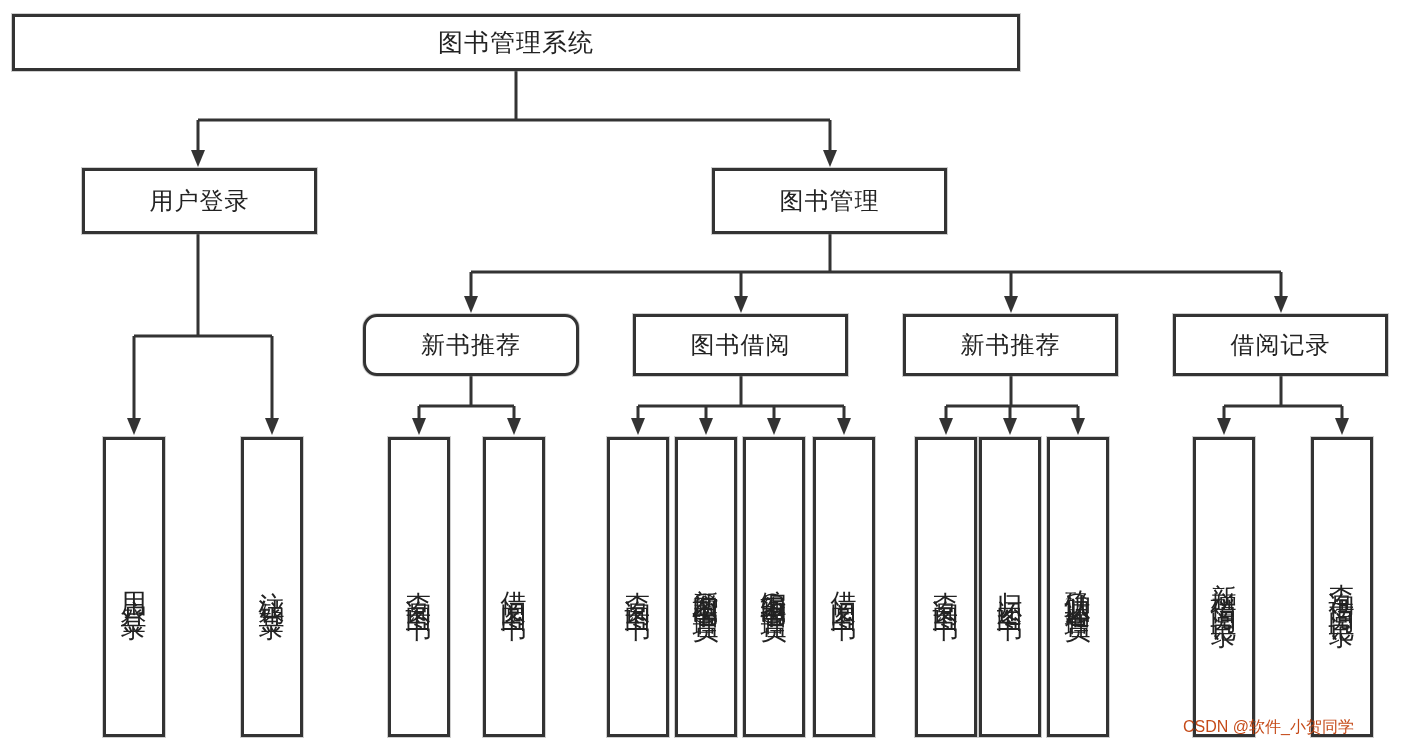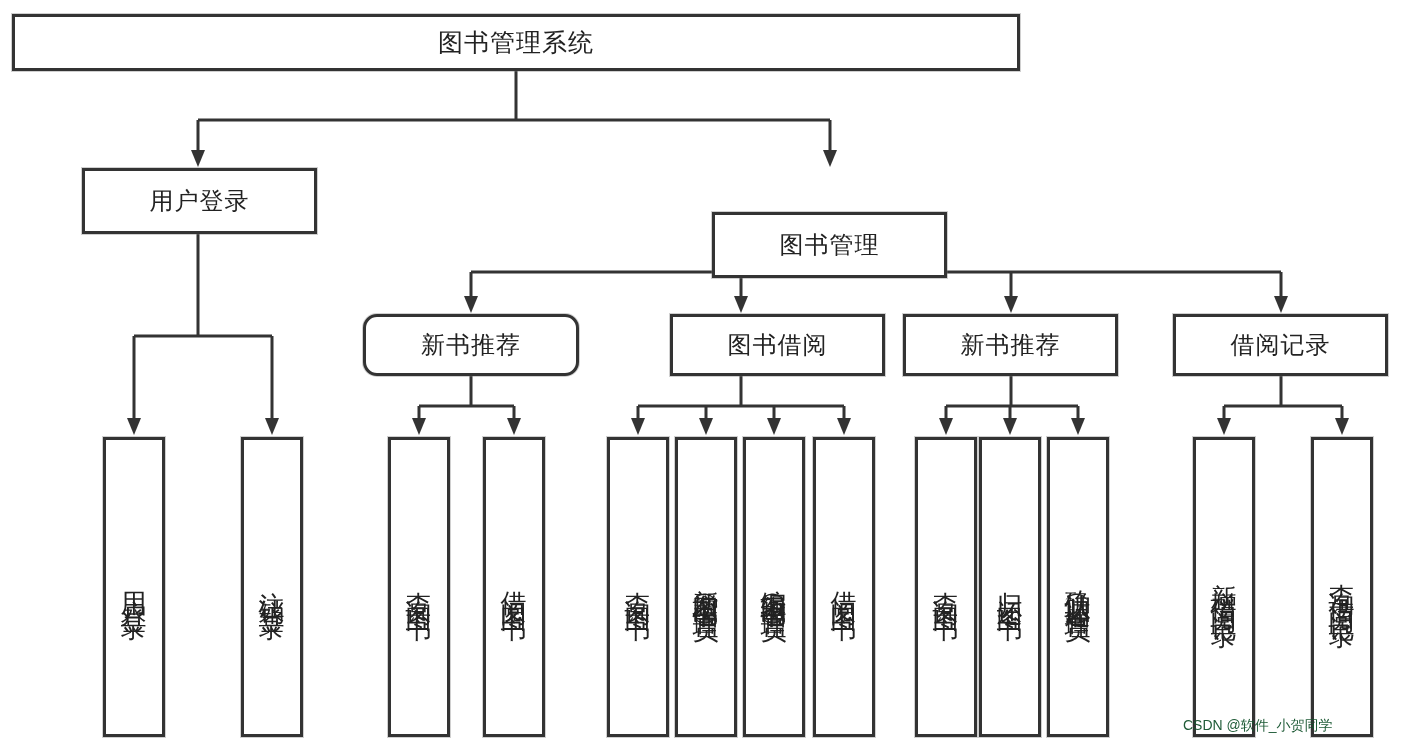--- a/index.html
+++ b/index.html
@@ -58,22 +58,22 @@
     line-height: 56px;
   }
   .node.v-long {
     letter-spacing: 4px;
   }
   .watermark {
     position: absolute;
     left: 1183px;
     top: 717px;
     width: 215px;
-    font-size: 14px;
-    color: #14532d;
+    font-size: 16px;
+    color: #c2410c;
     white-space: nowrap;
     z-index: 5;
     opacity: 0.95;
   }
 </style>
 </head>
 <body>
 
 <div class="canvas">
 
@@ -112,24 +112,24 @@
     <polygon points="939,418 953,418 946,435"></polygon>
     <polygon points="1003,418 1017,418 1010,435"></polygon>
     <polygon points="1071,418 1085,418 1078,435"></polygon>
     <polygon points="1217,418 1231,418 1224,435"></polygon>
     <polygon points="1335,418 1349,418 1342,435"></polygon>
   </svg>
 
   <div class="node h title" style="left:12px; top:14px; width:1008px; height:57px;">图书管理系统</div>
 
   <div class="node h" style="left:82px; top:168px; width:235px; height:66px;">用户登录</div>
-  <div class="node h" style="left:712px; top:168px; width:235px; height:66px;margin-top:44px;">图书管理</div>
+  <div class="node h" style="left:712px; top:168px; width:235px; height:66px;">图书管理</div>
 
   <div class="node h" style="left:363px; top:314px; width:216px; height:62px;border-radius:14px;">新书推荐</div>
-  <div class="node h" style="left:633px; top:314px; width:215px; height:62px;margin-left:37px;">图书借阅</div>
+  <div class="node h" style="left:633px; top:314px; width:215px; height:62px;">图书借阅</div>
   <div class="node h" style="left:903px; top:314px; width:215px; height:62px;">新书推荐</div>
   <div class="node h" style="left:1173px; top:314px; width:215px; height:62px;">借阅记录</div>
 
   <div class="node v" style="left:103px; top:437px; width:62px; height:300px;">用户登录</div>
   <div class="node v" style="left:241px; top:437px; width:62px; height:300px;">注销登录</div>
 
   <div class="node v" style="left:388px; top:437px; width:62px; height:300px;">查询图书</div>
   <div class="node v" style="left:483px; top:437px; width:62px; height:300px;">借阅图书</div>
 
   <div class="node v" style="left:607px; top:437px; width:62px; height:300px;">查询图书</div>

